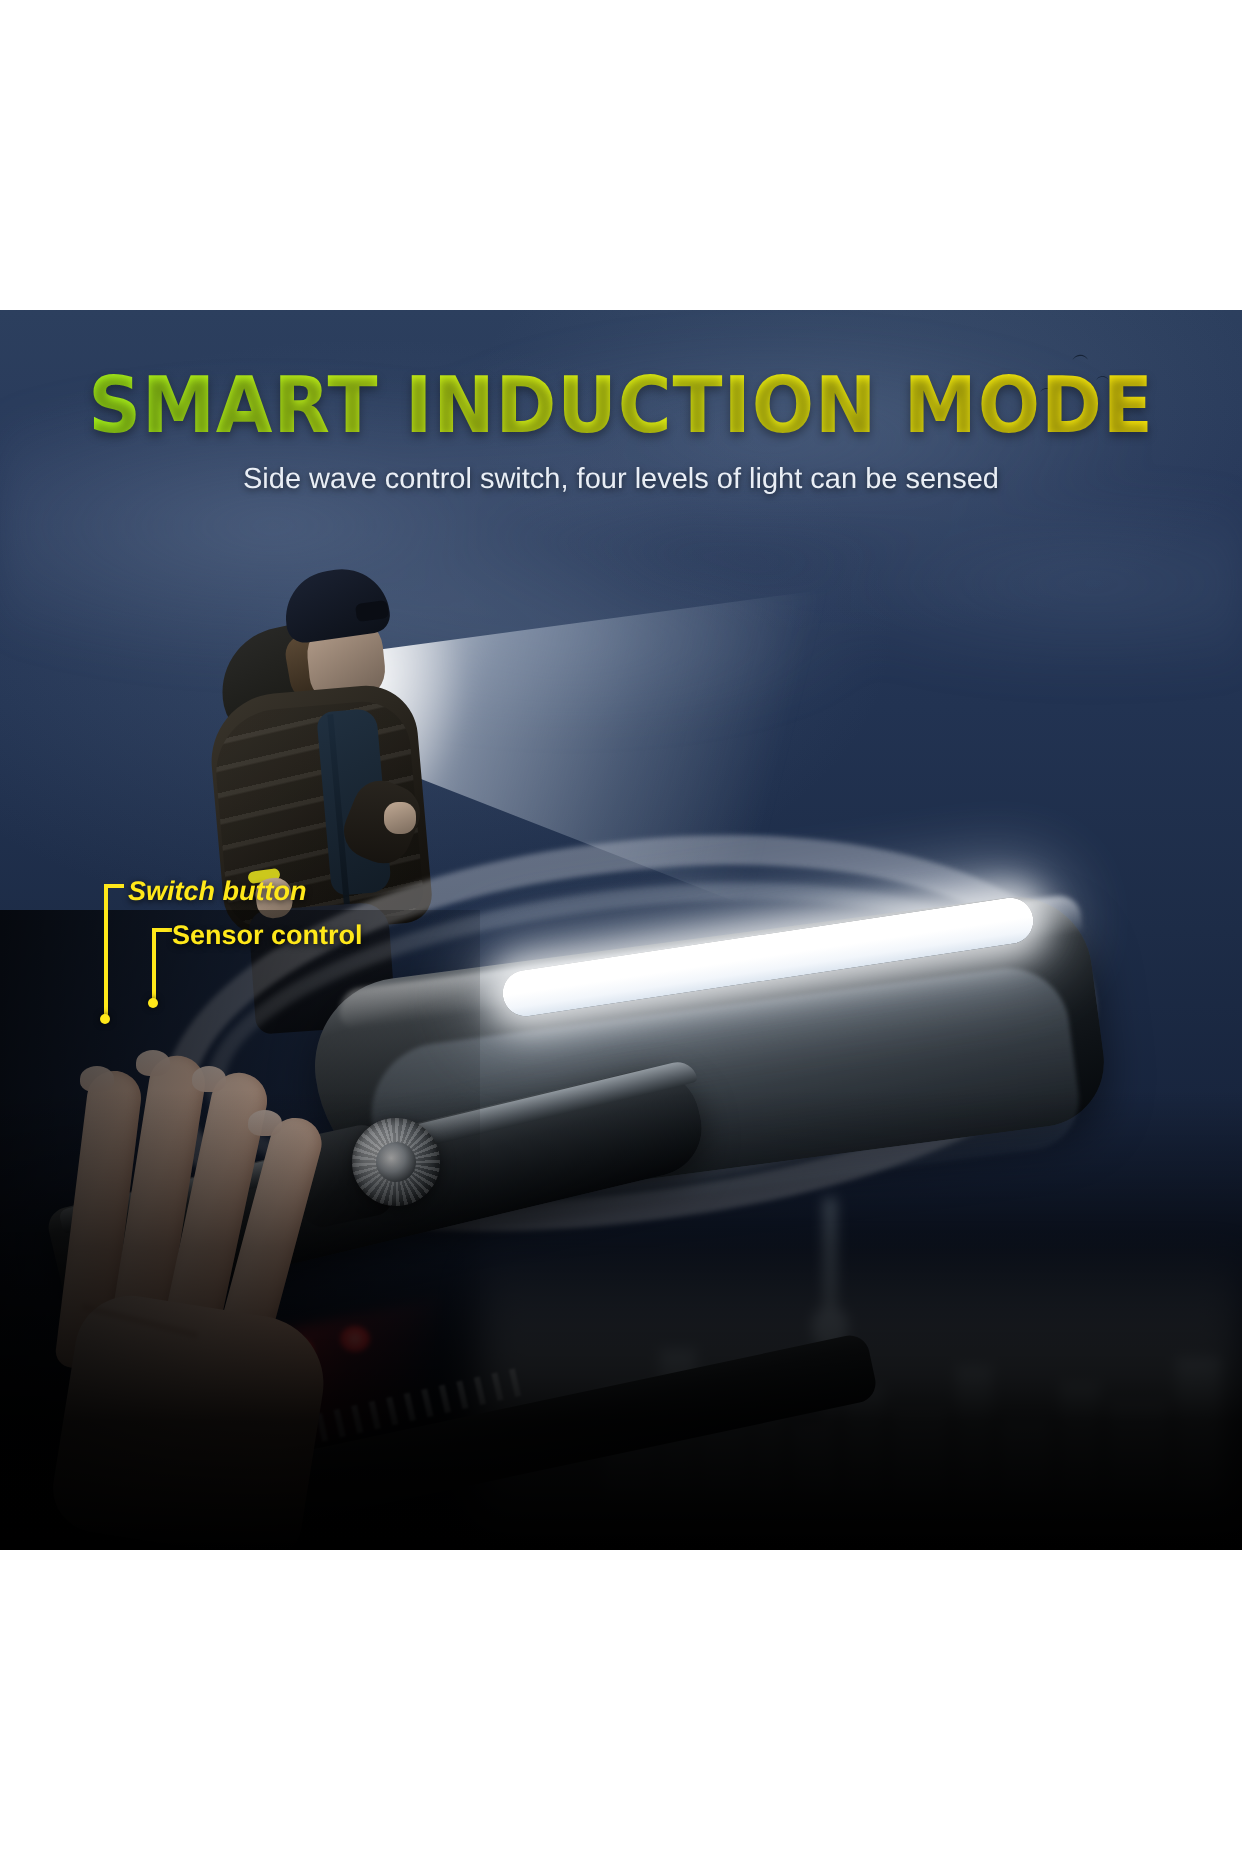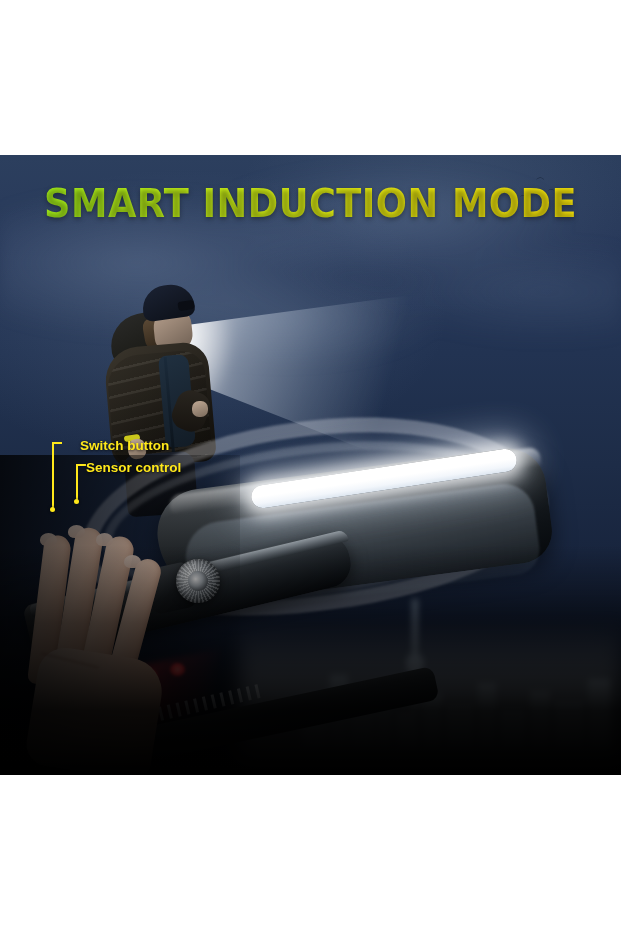--- a/index.html
+++ b/index.html
@@ -346,21 +346,21 @@
     background:linear-gradient(100deg, rgba(0,0,0,.80) 0%, rgba(0,0,0,.45) 45%, rgba(0,0,0,0) 100%);
   }
 
   
   .callout-label {
     position:absolute;
     color:#ffe81a; font-size:13.5px; font-weight:bold;
     text-shadow:0 1px 3px rgba(0,0,0,.8);
     white-space:nowrap;
   }
-  #label-switch { left:80px; top:283px; }
+  #label-switch { left:64px; top:283px;font-style:italic; }
   #label-sensor { left:86px; top:305px; }
   .lead { position:absolute; background:#ffe81a; }
   .lead-dot {
     position:absolute; width:5px; height:5px; border-radius:50%;
     background:#ffe81a; box-shadow:0 0 3px rgba(0,0,0,.7);
   }
 </style>
 </head>
 <body>
 
@@ -464,20 +464,21 @@
       <div class="finger" id="f4"></div>
         <div class="nail" style="left:140px;top:22px;"></div>
       <div class="palm"></div>
       <div class="thumbline"></div>
     </div>
 
     <div class="leftdark"></div>
     <div class="bottomdark"></div>
 
     <div id="title">SMART INDUCTION MODE</div>
+    <div id="subtitle">Side wave control switch, four levels of light can be sensed</div>
 
     <div class="lead" style="left:52px; top:287px; width:1.6px; height:68px;"></div>
     <div class="lead" style="left:52px; top:287px; width:10px; height:1.6px;"></div>
     <div class="lead-dot" style="left:50px; top:352px;"></div>
 
     <div class="lead" style="left:76px; top:309px; width:1.6px; height:38px;"></div>
     <div class="lead" style="left:76px; top:309px; width:10px; height:1.6px;"></div>
     <div class="lead-dot" style="left:74px; top:344px;"></div>
 
     <div class="callout-label" id="label-switch">Switch button</div>

